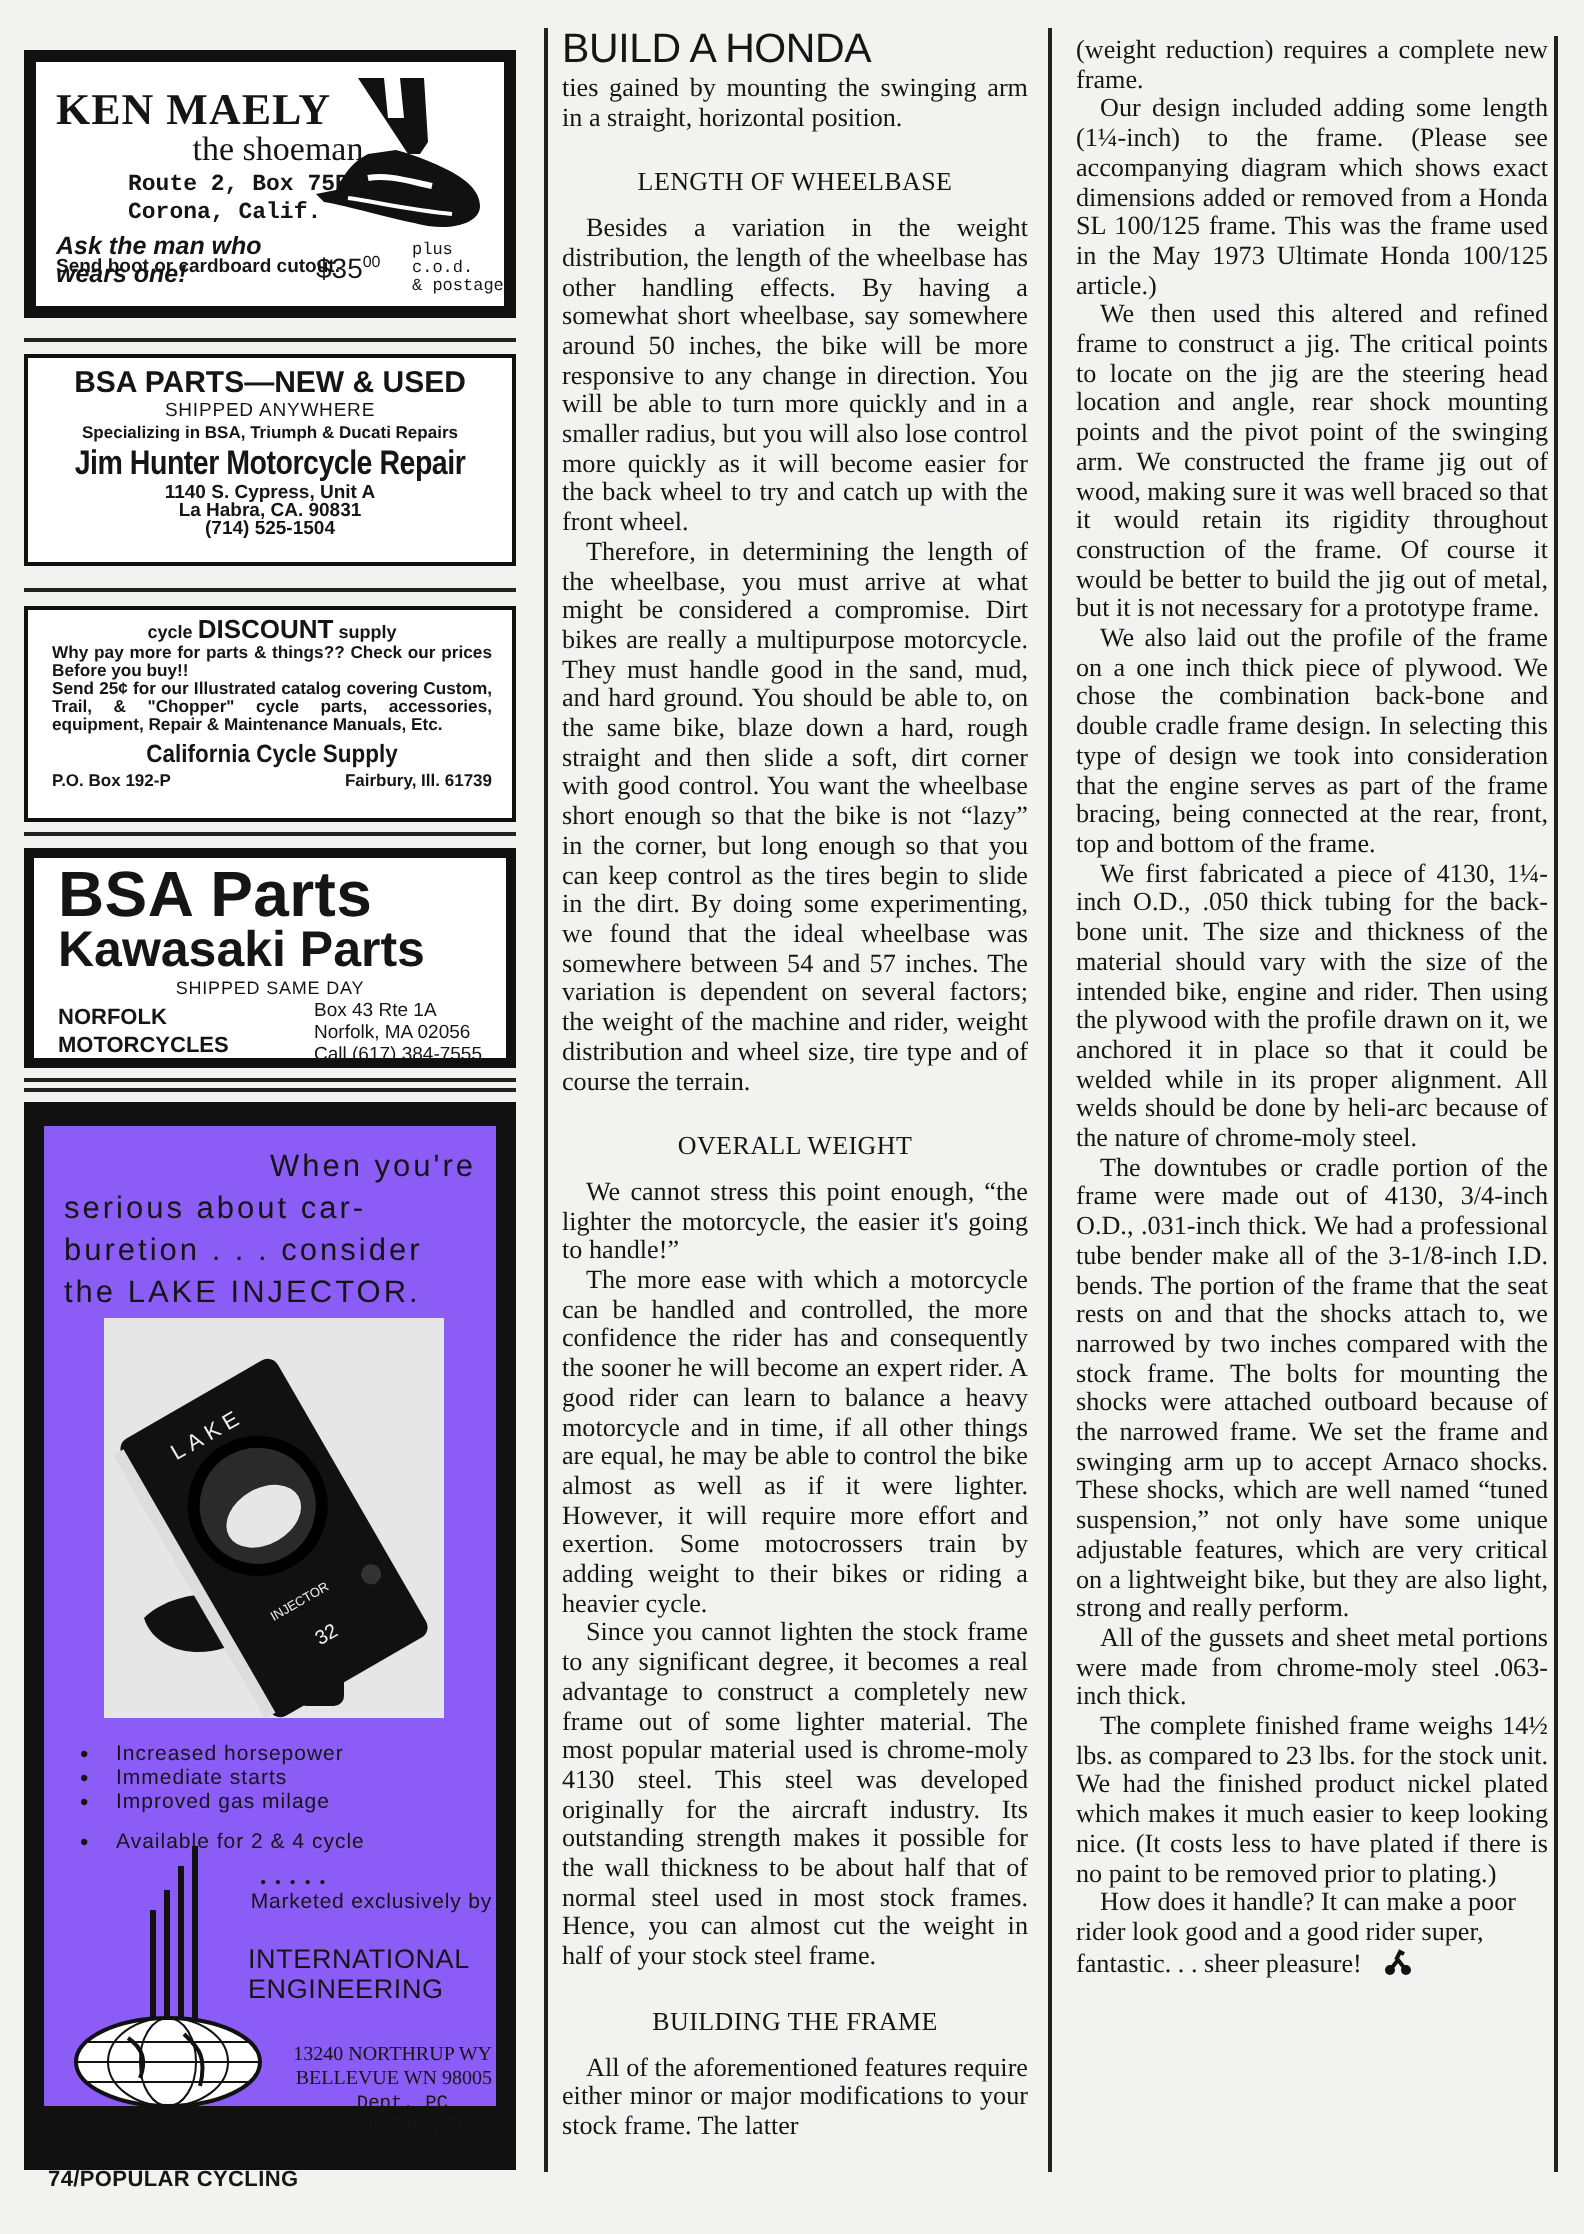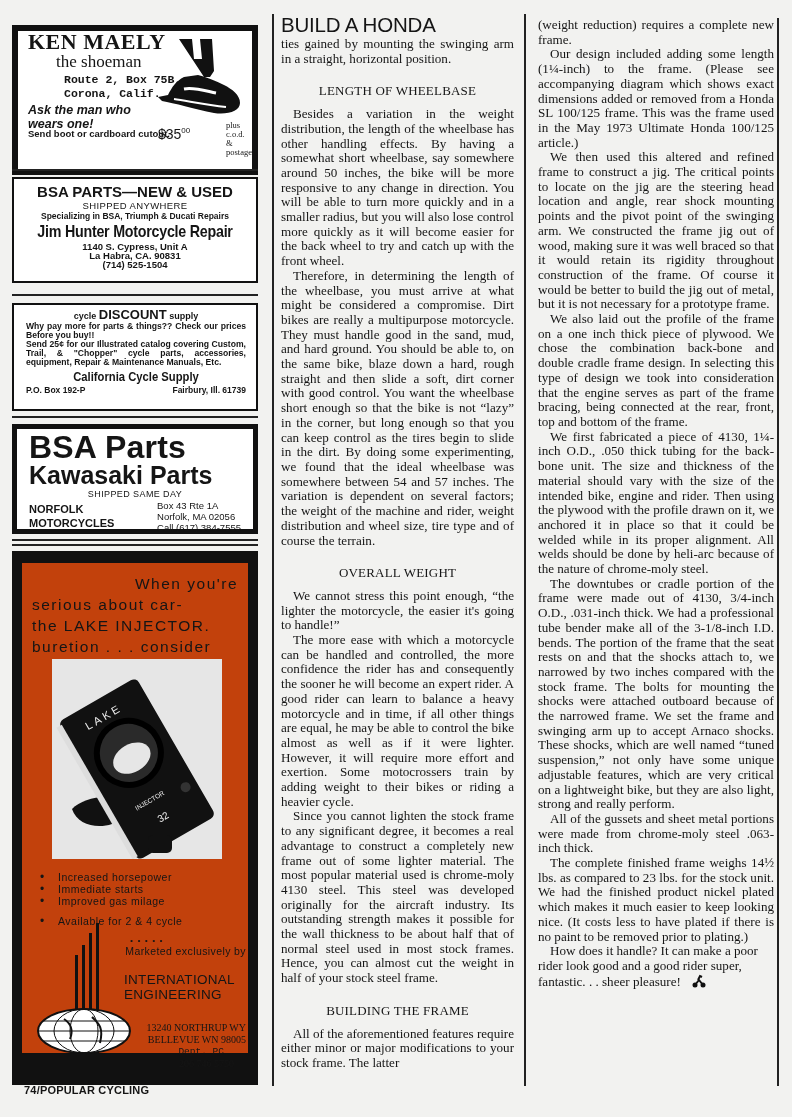--- a/index.html
+++ b/index.html
@@ -5,28 +5,28 @@
   * { box-sizing: border-box; margin: 0; padding: 0; }
   html, body { width: 792px; height: 1117px; background: #f2f2f0; overflow: hidden; }
   body { position: relative; font-family: "Liberation Serif", serif; color: #151515; }
 
   
   .ad { position: absolute; left: 12px; width: 246px; background: #fff; }
   .ad-sans { font-family: "Liberation Sans", sans-serif; }
   .rule { position: absolute; left: 12px; width: 246px; height: 2px; background: #222; }
 
   
-  #ad1 { top: 25px; height: 150px; border: 6px solid #111; padding: 0 10px; }
+  #ad1 { top: 25px; height: 134px; border: 6px solid #111; padding: 13px 10px; }
   #ad1 .brand { font-family: "Liberation Serif", serif; font-weight: bold; font-size: 22px; line-height: 22px; letter-spacing: 0.5px; }
-  #ad1 .sub { font-family: "Liberation Serif", serif; font-size: 17px; line-height: 17px; margin-left: 28px; }
+  #ad1 .sub { font-family: "Liberation Serif", serif; font-size: 17px; line-height: 17px; margin-left: 8px; text-align: center; }
   #ad1 .addr { font-family: Liberation Mono, monospace; font-weight: bold; font-size: 11.5px; line-height: 14px; margin-left: 36px; margin-top: 3px; }
   #ad1 .slogan { font-family: "Liberation Sans", sans-serif; font-weight: bold; font-style: italic; font-size: 12.5px; line-height: 14px; margin-top: 2px; }
   #ad1 .price { position: absolute; left: 140px; top: 95px; font-family: "Liberation Sans", sans-serif; font-size: 14px; font-weight: normal; }
   #ad1 .price sup { font-size: 8px; }
-  #ad1 .cod { position: absolute; left: 208px; top: 90px; font-family: Liberation Serif, serif; font-size: 8.5px; line-height: 9px; }
+  #ad1 .cod { position: absolute; left: 188px; top: 90px; font-family: Liberation Mono, monospace; font-size: 8.5px; line-height: 9px; }
   #ad1 .cutout { position: absolute; left: 10px; top: 97px; font-family: "Liberation Sans", sans-serif; font-size: 9.5px; font-weight: bold; }
   #ad1 .boot { position: absolute; right: 8px; top: 6px; width: 90px; height: 82px; }
 
   
   #ad2 { top: 177px; height: 106px; border: 2px solid #111; text-align: center; padding-top: 4px; }
   #ad2 .h1 { font-weight: bold; font-size: 15px; line-height: 17px; }
   #ad2 .h2 { font-size: 9.5px; line-height: 11px; letter-spacing: 0.4px; }
   #ad2 .h3 { font-size: 8.5px; font-weight: bold; line-height: 10px; }
   #ad2 .h4 { font-size: 17px; font-weight: bold; line-height: 21px; transform: scaleX(0.84); letter-spacing: -0.3px; }
   #ad2 .h5 { font-size: 9.5px; font-weight: bold; line-height: 9px; }
@@ -44,21 +44,21 @@
   #ad4 { top: 424px; height: 110px; border: 5px solid #111; padding: 2px 12px; }
   #ad4 .big { font-size: 32px; font-weight: bold; line-height: 32px; letter-spacing: 0.2px; }
   #ad4 .big2 { font-size: 25px; font-weight: bold; line-height: 25px; }
   #ad4 .ship { text-align: center; font-size: 9px; letter-spacing: 0.4px; margin-top: 1px; }
   #ad4 .row { display: flex; justify-content: space-between; margin-top: 1px; gap: 32px; }
   #ad4 .nm { font-size: 11px; font-weight: bold; line-height: 14px; margin-top: 2px; }
   #ad4 .ad4addr { font-size: 9.5px; line-height: 11px; }
 
   
   #ad5 { top: 551px; height: 534px; background: #111; padding: 12px 10px 0 10px; }
-  #ad5 .inner { background: #c2410c; height: 490px; position: relative; padding: 10px 4px 0 10px; }
+  #ad5 .inner { background: #8b5cf6; height: 490px; position: relative; padding: 10px 4px 0 10px; }
   #ad5 .head { font-family: "Liberation Sans", sans-serif; font-size: 15.5px; line-height: 21px; letter-spacing: 1.5px; }
   #ad5 .head .l1 { text-align: right; padding-right: 6px; }
   #ad5 .photo { position: absolute; left: 30px; top: 96px; width: 170px; height: 200px; background: #e8e8e8; }
   #ad5 .bullets { position: absolute; left: 18px; top: 308px; font-family: "Liberation Sans", sans-serif; font-size: 10.5px; line-height: 12px; letter-spacing: 0.5px; }
   #ad5 .bullets li { list-style: none; position: relative; padding-left: 18px; }
   #ad5 .bullets li::before { content: "•"; position: absolute; left: 0; top: 0; font-size: 12px; }
   #ad5 .bullets li.gap { margin-top: 8px; }
   #ad5 .dots { position: absolute; left: 108px; top: 373px; font-size: 9px; letter-spacing: 1px; }
   #ad5 .mkt { position: absolute; right: 2px; top: 382px; font-family: "Liberation Sans", sans-serif; font-size: 10.5px; letter-spacing: 0.4px; }
   #ad5 .co { position: absolute; left: 102px; top: 409px; font-family: "Liberation Sans", sans-serif; font-size: 13.5px; line-height: 15px; letter-spacing: 0.3px; }
@@ -153,22 +153,22 @@
 </div>
 
 <div class="rule" style="top:539px;"></div>
 <div class="rule" style="top:544px;"></div>
 
 <div class="ad" id="ad5">
   <div class="inner">
     <div class="head">
       <div class="l1">When you're</div>
       <div>serious about car-</div>
+      <div>buretion . . . consider</div>
       <div>the LAKE INJECTOR.</div>
-      <div>buretion . . . consider</div>
     </div>
 
     <svg class="photo" viewBox="0 0 170 200">
       <rect width="170" height="200" fill="#e6e6e6"></rect>
       <path d="M20 150 C30 140 50 135 70 140 L90 150 L60 165 C45 170 25 166 20 150 Z" fill="#111"></path>
       <g transform="rotate(-30 85 110)">
         <rect x="40" y="30" width="90" height="160" rx="6" fill="#111"></rect>
         <rect x="36" y="34" width="6" height="152" fill="#ddd"></rect>
         <circle cx="86" cy="92" r="32" fill="#2a2a2a" stroke="#000" stroke-width="6"></circle>
         <ellipse cx="86" cy="98" rx="20" ry="14" fill="#e6e6e6"></ellipse>

